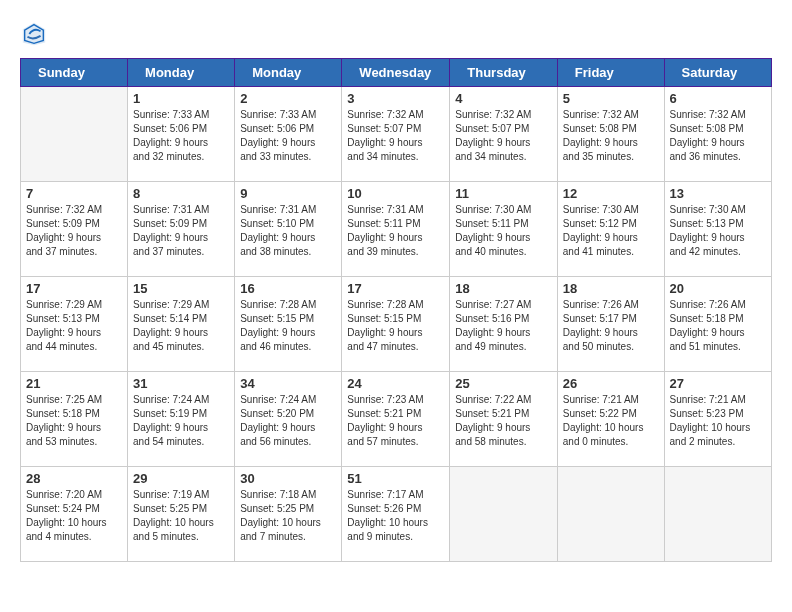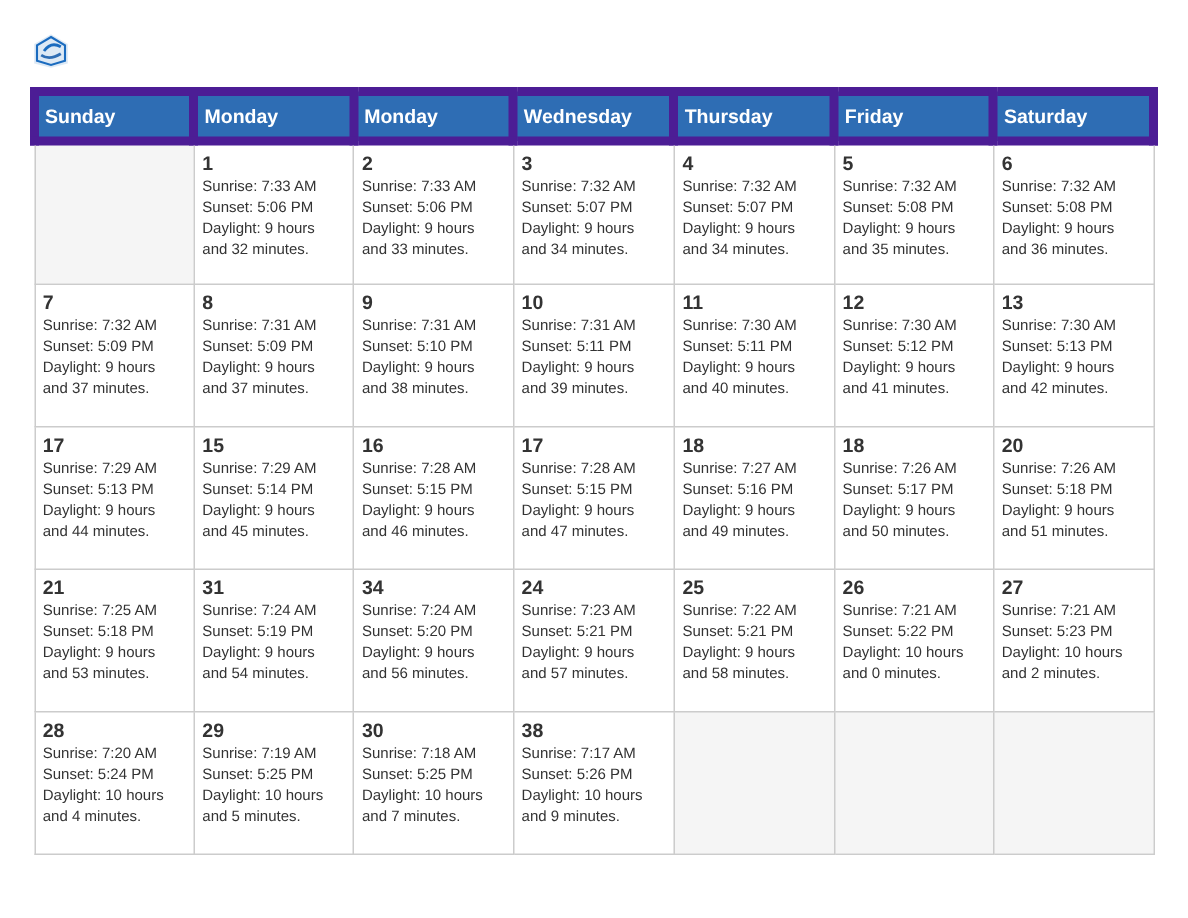--- a/index.html
+++ b/index.html
@@ -48,25 +48,25 @@
       color: #555;
     }
     .calendar {
       width: 100%;
       border-collapse: collapse;
       font-size: 11px;
     }
     .calendar th {
       background-color: #2e6db4;
       color: #fff;
-      padding: 6px 4px;
+      padding: 6px 17px;
       text-align: left;
       font-size: 13px;
       font-weight: bold;
-      border: 6px solid #4c1d95;
+      border: 1px solid #4c1d95;
     }
     .calendar td {
       border: 1px solid #ccc;
       vertical-align: top;
       padding: 4px 5px;
       width: 108px;
       min-height: 80px;
       background: #fff;
     }
     .calendar td.empty {
@@ -247,21 +247,21 @@
         </td>
         <td>
           <span class="day-number">29</span>
           <div class="day-info">Sunrise: 7:19 AM<br>Sunset: 5:25 PM<br>Daylight: 10 hours<br>and 5 minutes.</div>
         </td>
         <td>
           <span class="day-number">30</span>
           <div class="day-info">Sunrise: 7:18 AM<br>Sunset: 5:25 PM<br>Daylight: 10 hours<br>and 7 minutes.</div>
         </td>
         <td>
-          <span class="day-number">38</span>
+          <span class="day-number">51</span>
           <div class="day-info">Sunrise: 7:17 AM<br>Sunset: 5:26 PM<br>Daylight: 10 hours<br>and 9 minutes.</div>
         </td>
         <td class="empty"></td>
         <td class="empty"></td>
         <td class="empty"></td>
       </tr>
     </tbody>
 </table>
 
 </body></html>

